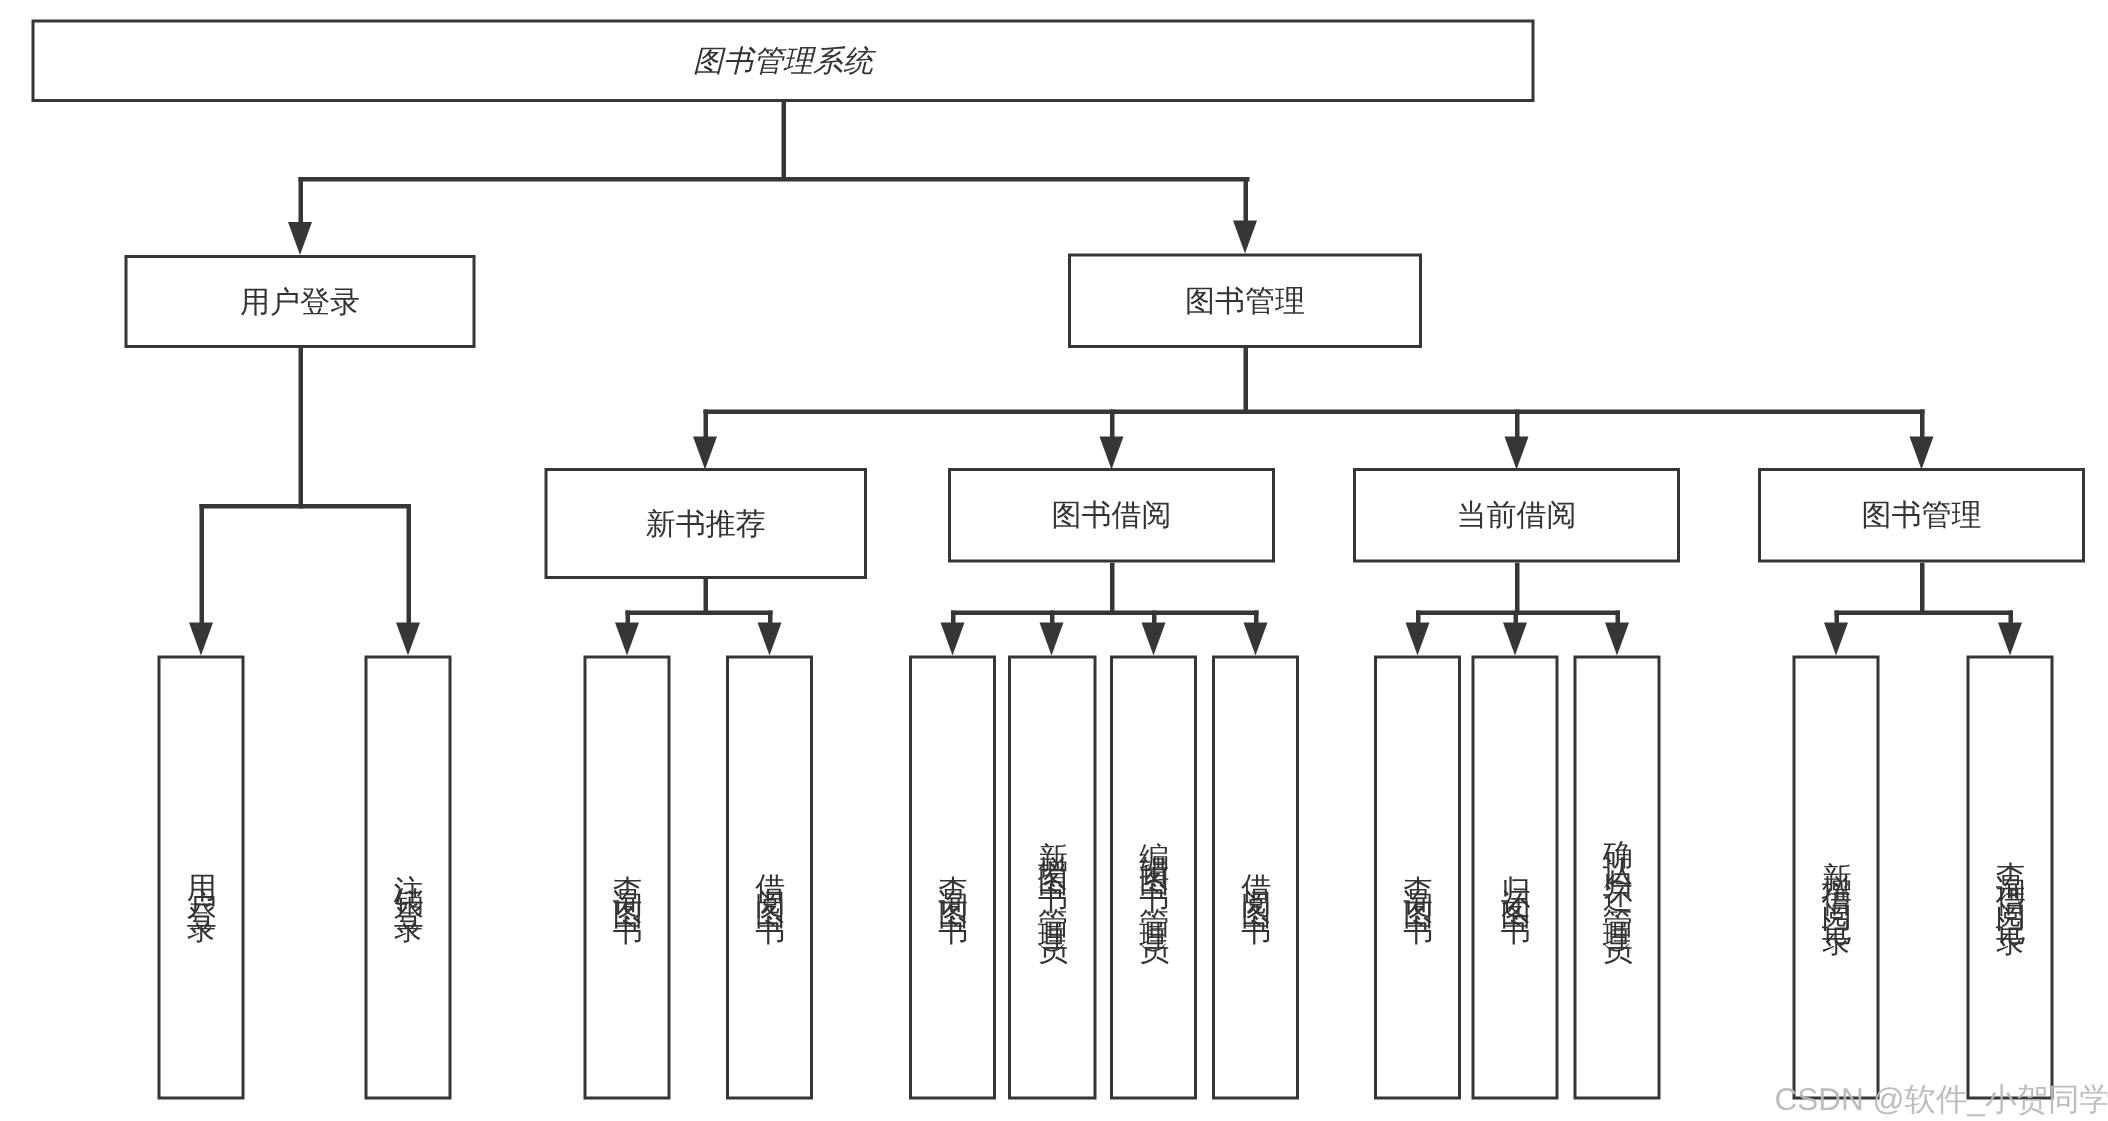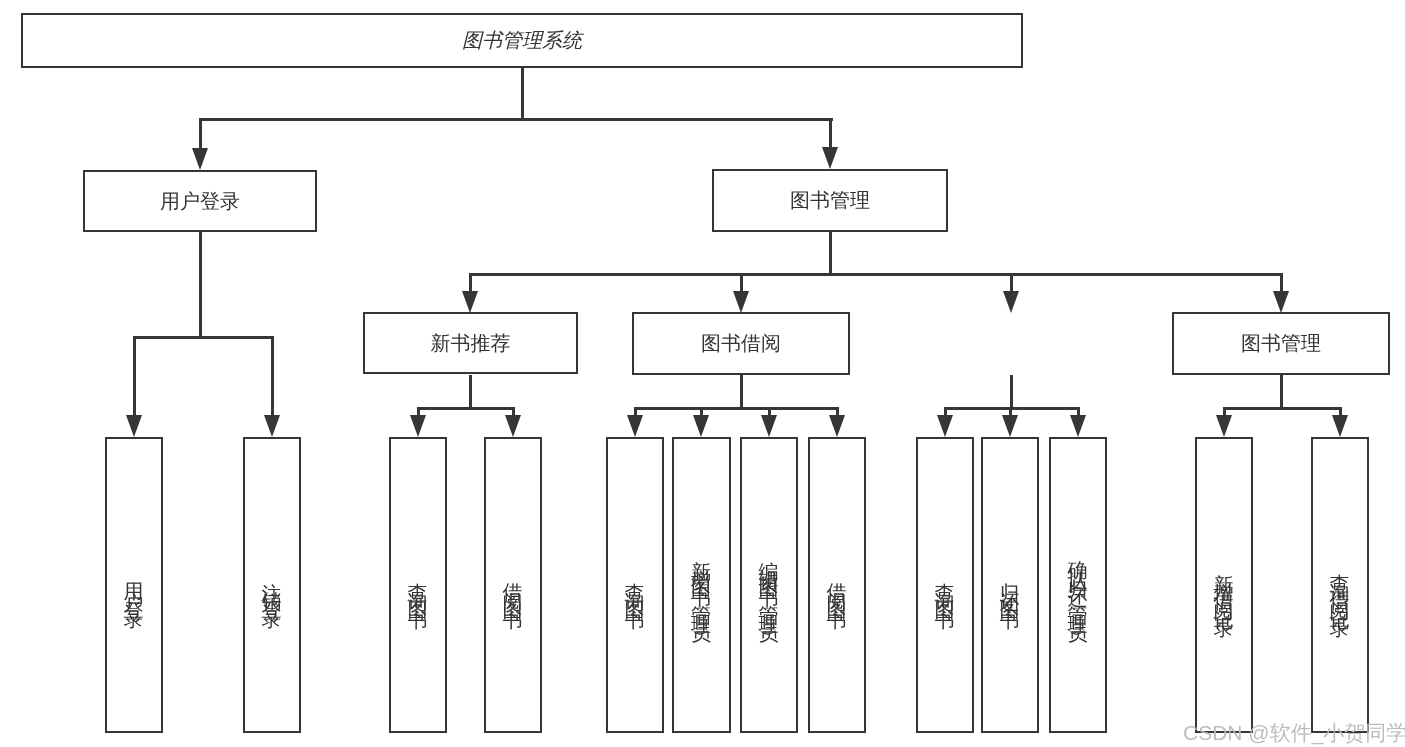--- a/index.html
+++ b/index.html
@@ -24,21 +24,21 @@
   }
   .watermark {
     position:absolute; left:1183px; top:719px; z-index:3;
     font-size:21px; color:rgba(185,185,185,0.95); white-space:nowrap;
   }
 
   
   #b-root{left:21px;top:13px;width:1002px;height:55px;font-style:italic;}
   #b-user-login{left:83px;top:170px;width:234px;height:62px;}
   #b-book-mgmt{left:712px;top:169px;width:236px;height:63px;}
-  #b-new-book{left:363px;top:312px;width:215px;height:62px;}
+  #b-new-book{left:363px;top:312px;width:215px;height:74px;}
   #b-book-borrow{left:632px;top:312px;width:218px;height:63px;}
   #b-current-borrow{left:902px;top:312px;width:218px;height:63px;}
   #b-borrow-record{left:1172px;top:312px;width:218px;height:63px;}
 
   
   .vbox{top:437px;width:58px;height:296px;}
   #v-user-login{left:105px;}
   #v-logout{left:243px;}
   #v-nb-query{left:389px;}
   #v-nb-borrow{left:484px;}
@@ -133,20 +133,23 @@
   <div class="box" id="b-book-mgmt">
     <span>图书管理</span>
   </div>
 
   <div class="box" id="b-new-book">
     <span>新书推荐</span>
   </div>
   <div class="box" id="b-book-borrow">
     <span>图书借阅</span>
   </div>
+  <div class="box" id="b-current-borrow">
+    <span>当前借阅</span>
+  </div>
   <div class="box" id="b-borrow-record">
     <span>图书管理</span>
   </div>
 
   <div class="box vbox" id="v-user-login">
     <span>用户登录</span>
   </div>
   <div class="box vbox" id="v-logout">
     <span>注销登录</span>
   </div>

